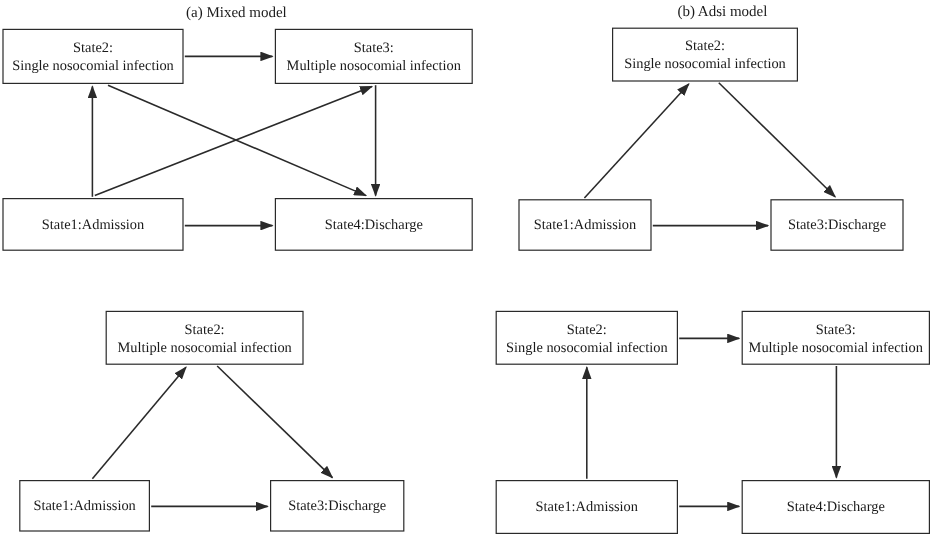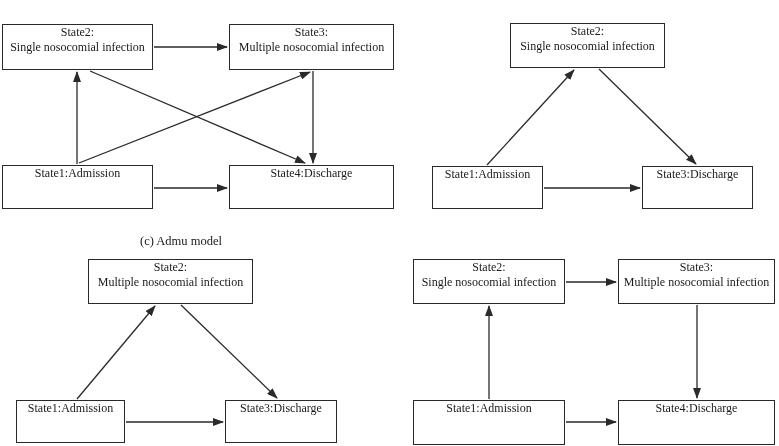--- a/index.html
+++ b/index.html
@@ -14,20 +14,21 @@
   .arrows{position:absolute;left:0;top:0;}
   .arrows line{stroke:#2a2a2a;stroke-width:1.3;}
   .sbox{
     position:absolute;
     box-sizing:border-box;
     border:1.4px solid #2a2a2a;
     background:#ffffff;
     display:flex;
     flex-direction:column;
     align-items:center;
+    justify-content:center;
     text-align:center;
     font-size:12px;
     line-height:15px;
   }
   .sbox span{white-space:nowrap;}
   .ptitle{
     position:absolute;
     width:170px;
     text-align:center;
     font-size:12.5px;
@@ -61,21 +62,22 @@
     <line x1="77" y1="399" x2="155" y2="306" marker-end="url(#ah)"></line>
     <line x1="181" y1="305" x2="277" y2="398" marker-end="url(#ah)"></line>
     <line x1="126" y1="422" x2="223" y2="422" marker-end="url(#ah)"></line>
 
     <line x1="489" y1="399" x2="489" y2="306" marker-end="url(#ah)"></line>
     <line x1="566" y1="282" x2="616" y2="282" marker-end="url(#ah)"></line>
     <line x1="697" y1="305" x2="697" y2="398" marker-end="url(#ah)"></line>
     <line x1="566" y1="422" x2="616" y2="422" marker-end="url(#ah)"></line>
   </svg>
 
-  <div class="ptitle" style="left:96px;top:234px;">(c) Admu model</div>
+  <div class="ptitle" style="left:112px;top:3px;">(a) Mixed model</div>
+  <div class="ptitle" style="left:517px;top:2px;">(b) Adsi model</div>
 
   <div class="sbox" style="left:2px;top:24px;width:151px;height:46px;">
     <span>State2:</span>
     <span>Single nosocomial infection</span>
   </div>
   <div class="sbox" style="left:229px;top:24px;width:165px;height:46px;">
     <span>State3:</span>
     <span>Multiple nosocomial infection</span>
   </div>
   <div class="sbox" style="left:2px;top:165px;width:151px;height:44px;">

